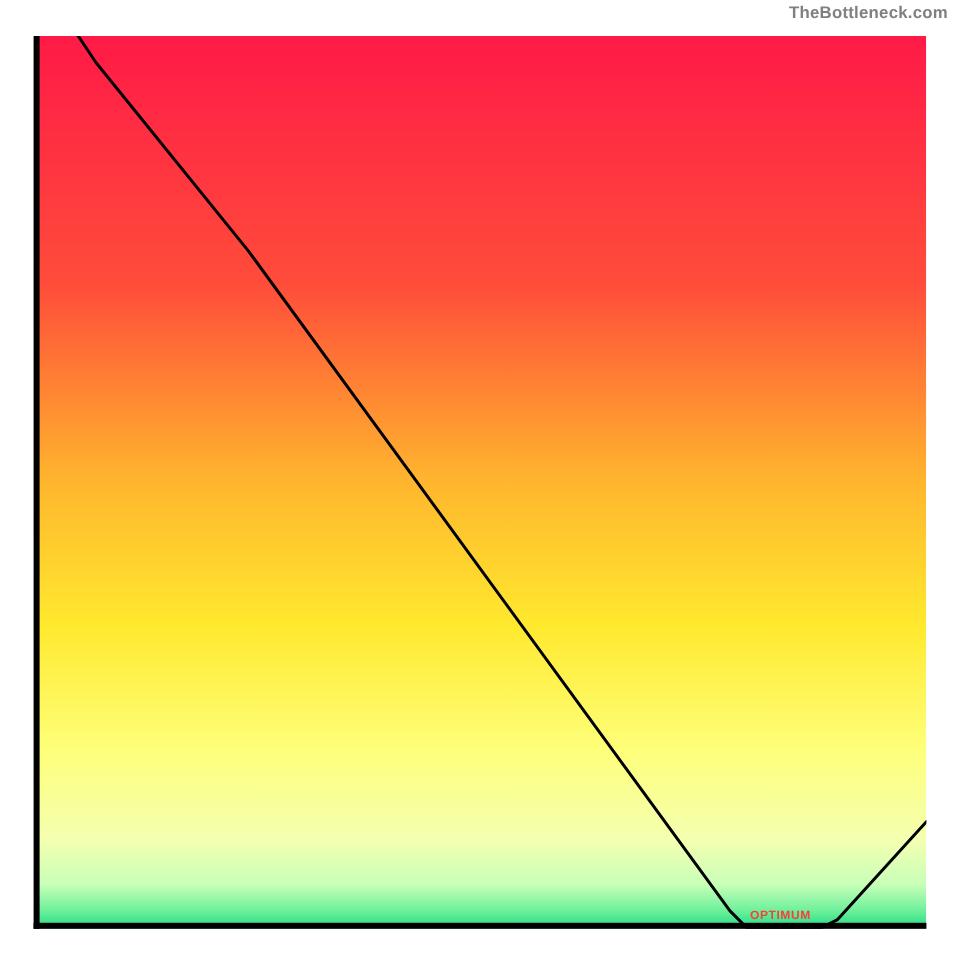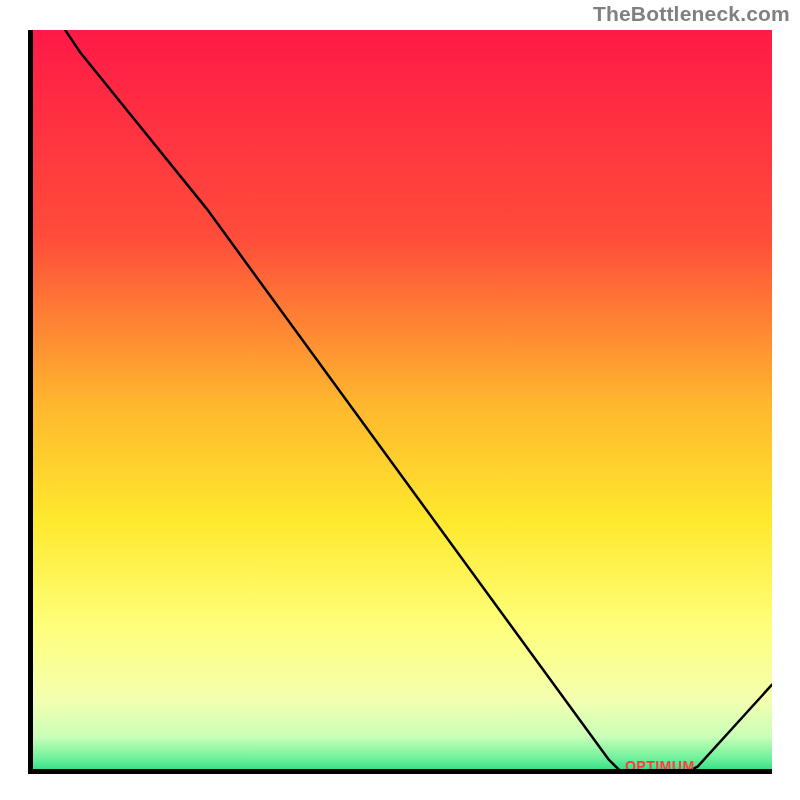--- a/index.html
+++ b/index.html
@@ -13,21 +13,21 @@
   }
   .wrap {
     position: relative;
     width: 800px;
     height: 800px;
   }
   .watermark {
     position: absolute;
     top: 2px;
     right: 10px;
-    font-size: 21px;
+    font-size: 14px;
     font-weight: bold;
     color: #808080;
     letter-spacing: 0.2px;
   }
   .plot-outer {
     position: absolute;
     left: 28px;
     top: 30px;
     width: 744px;
     height: 744px;
@@ -67,21 +67,21 @@
   svg.curve {
     position: absolute;
     left: 0;
     top: 0;
     width: 744px;
     height: 744px;
     overflow: visible;
   }
   .minlabel {
     position: absolute;
-    font-size: 14px;
+    font-size: 10px;
     font-weight: bold;
     color: #ff3b3b;
     letter-spacing: 0.5px;
     white-space: nowrap;
   }
 </style>
 </head>
 <body>
 
 <div class="wrap">

